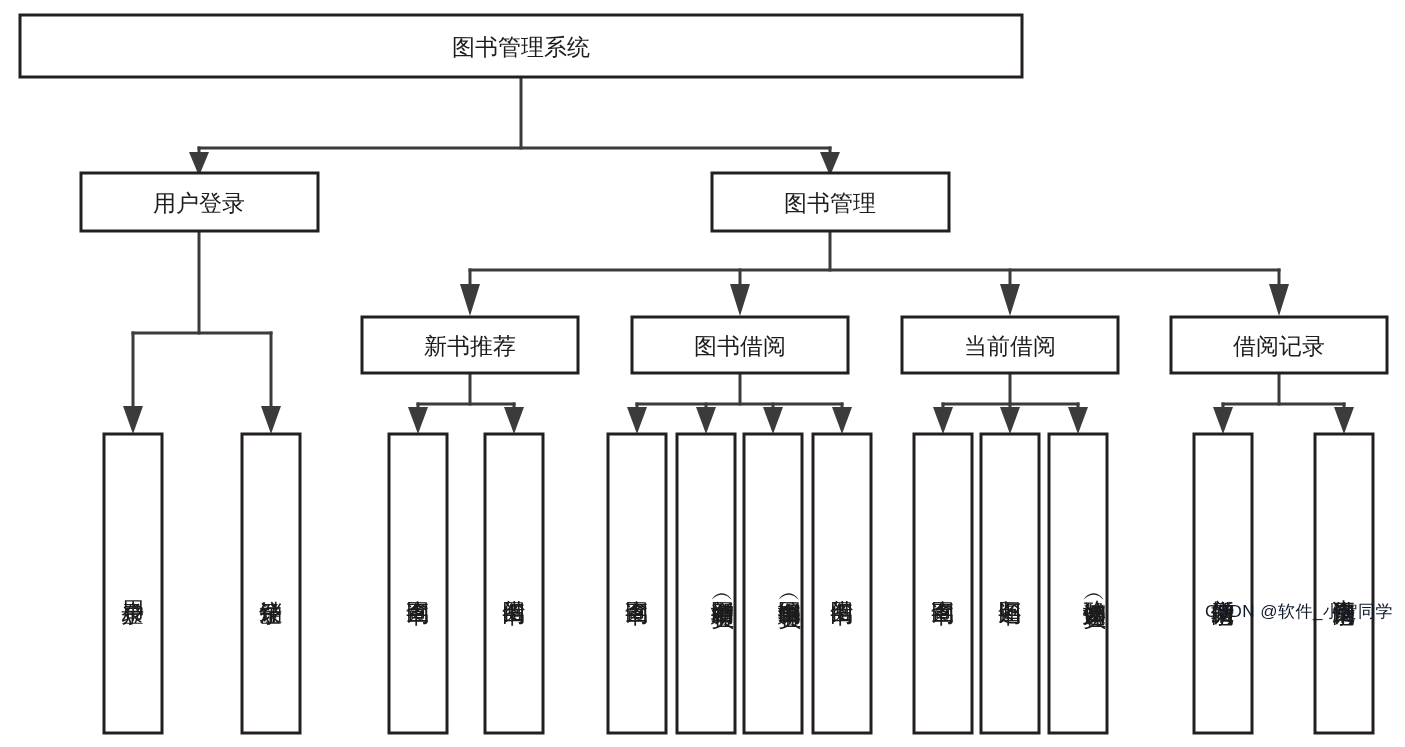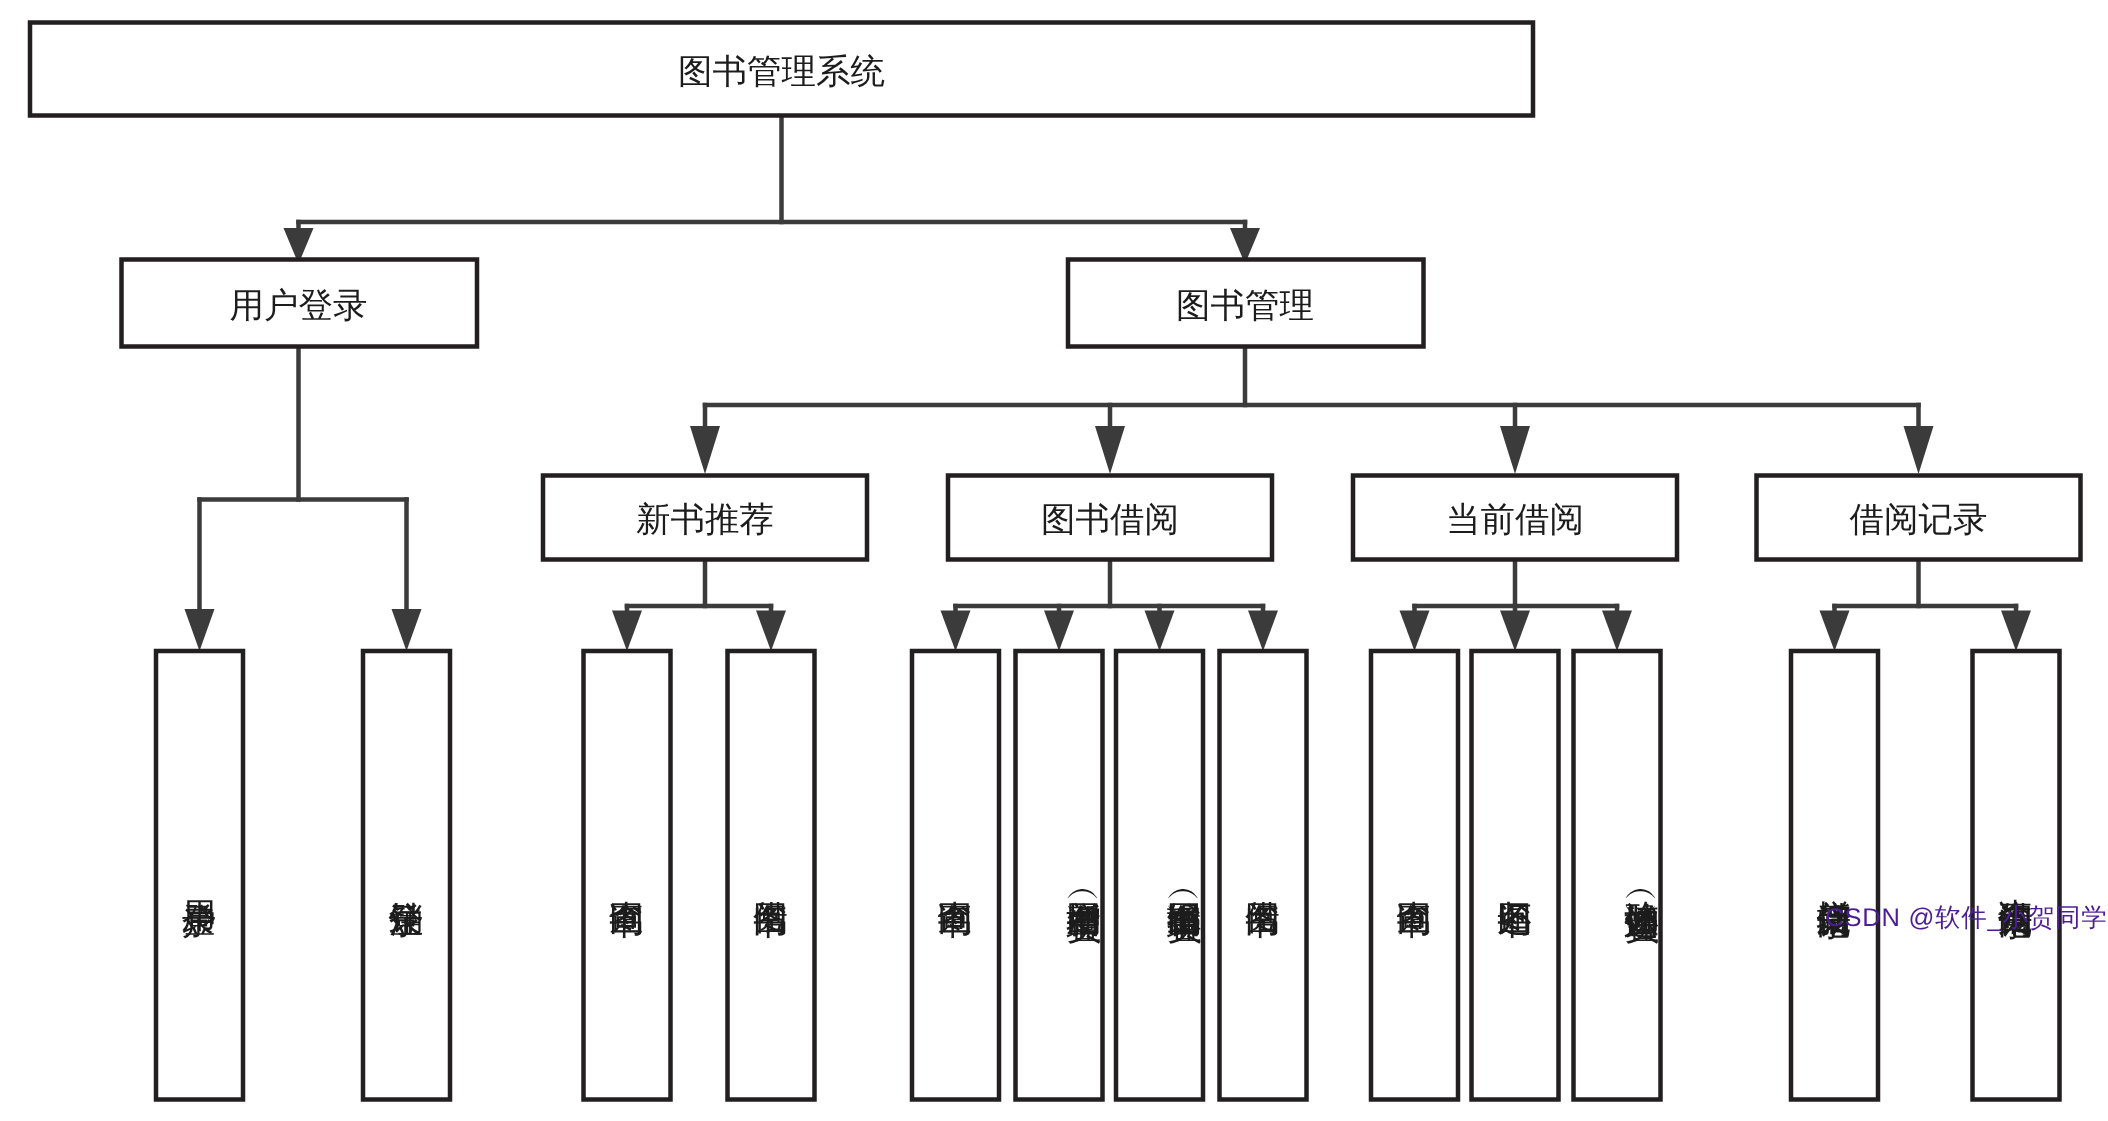--- a/index.html
+++ b/index.html
@@ -61,25 +61,25 @@
     display: flex;
     align-items: center;
     justify-content: center;
     text-align: center;
     white-space: nowrap;
     pointer-events: none;
     user-select: none;
   }
   .watermark {
     position: absolute;
-    right: 0;
+    right: 12px;
     bottom: 6px;
     font-family: "Liberation Sans", "DejaVu Sans", sans-serif;
     font-size: 17px;
-    color: #4c1d95;
+    color: #0f172a;
     white-space: nowrap;
     letter-spacing: 0.5px;
   }
 </style>
 </head>
 <body>
 
 <div id="diagram-root">
 
   <svg id="flowchart" viewBox="0 0 1405 747">

